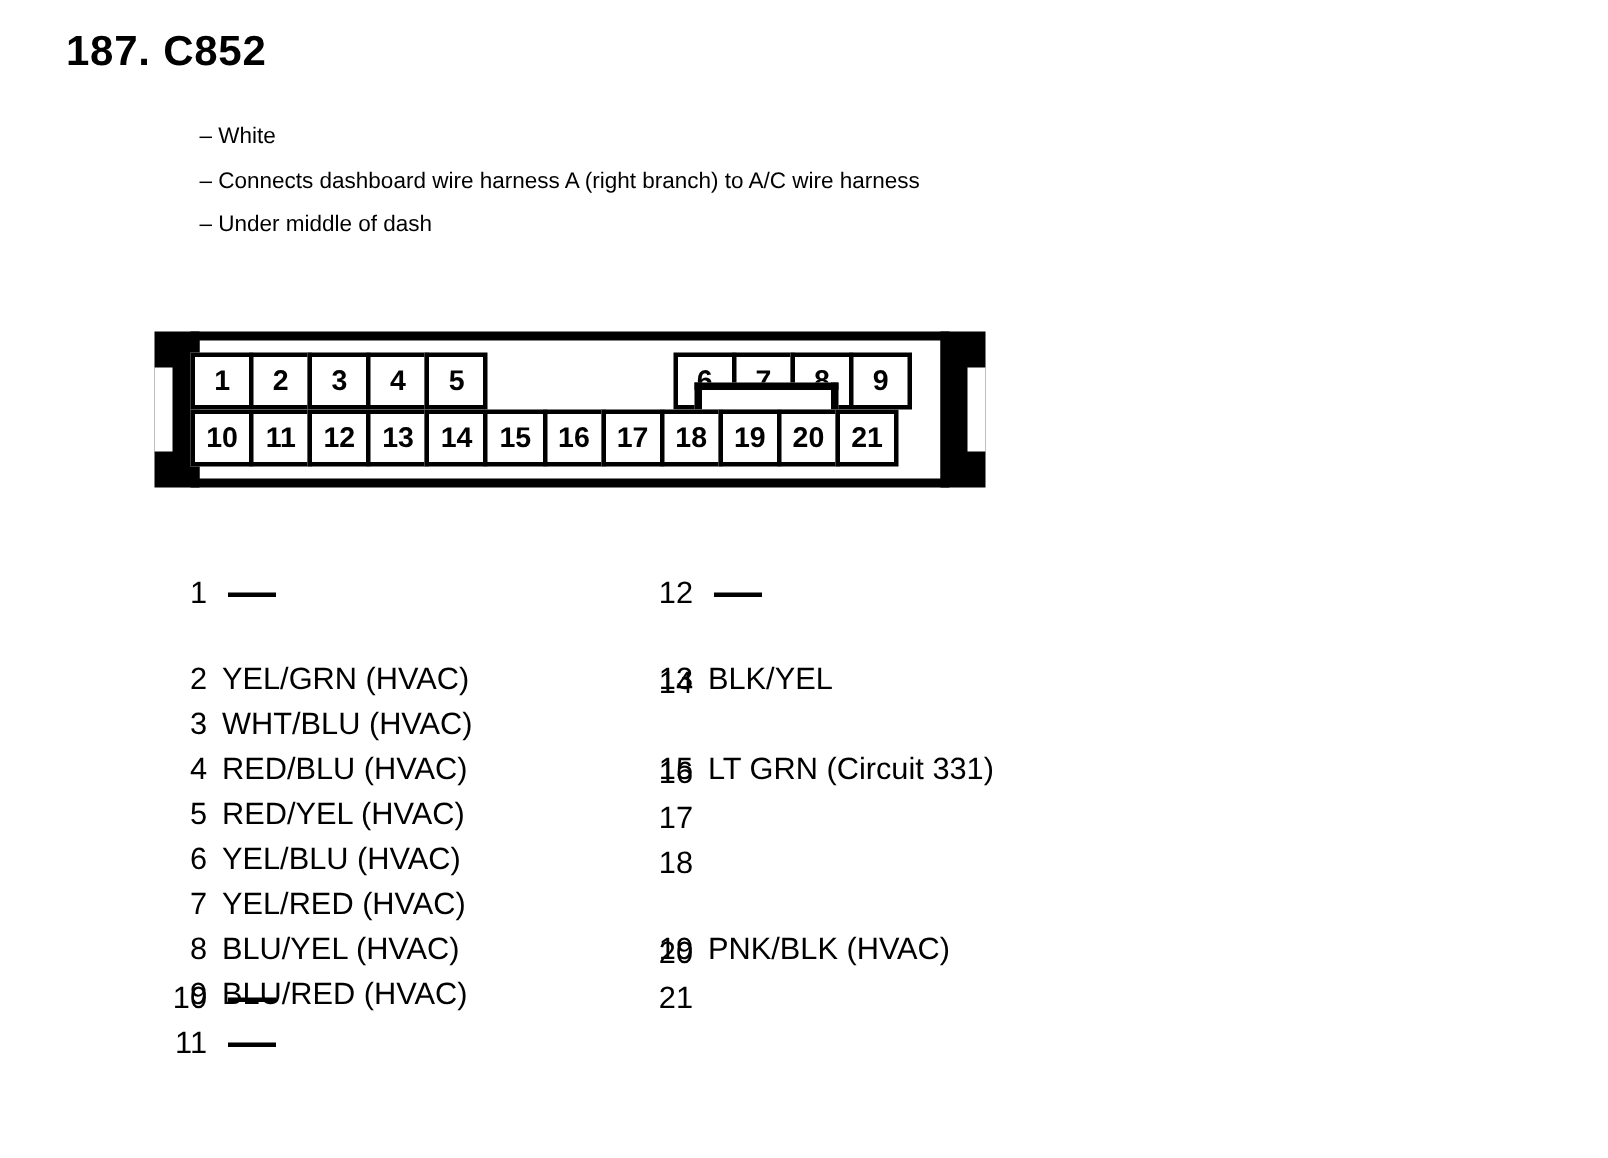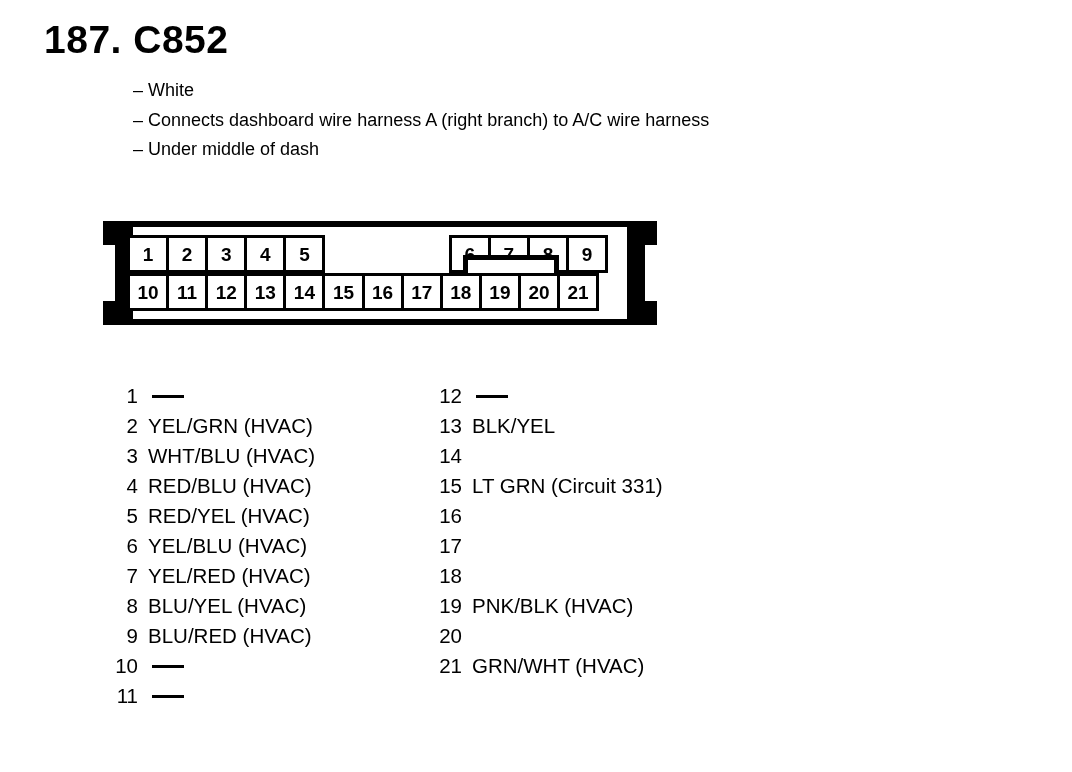--- a/index.html
+++ b/index.html
@@ -14,30 +14,30 @@
     font-family: "Liberation Sans", sans-serif;
     color: #000000;
     overflow: hidden;
   }
 
   
   #page-title {
     position: absolute;
     left: 44px;
     top: 18px;
-    font-size: 39px;
+    font-size: 28px;
     font-weight: bold;
     letter-spacing: 0.5px;
     white-space: pre;
   }
   #desc-list {
     position: absolute;
     left: 133px;
     top: 76px;
-    font-size: 18px;
+    font-size: 15px;
     line-height: 29.5px;
   }
   .desc-line { white-space: pre; }
 
   
   #connector {
     position: absolute;
     left: 103px;
     top: 221px;
     width: 554px;
@@ -146,20 +146,21 @@
     white-space: pre;
   }
   .legend-num {
     width: 30px;
     text-align: right;
     flex: 0 0 auto;
   }
   .legend-desc {
     margin-left: 10px;
     flex: 0 0 auto;
+    margin-top: 27px;
   }
   .legend-blank {
     margin-left: 14px;
     width: 32px;
     height: 3px;
     background: #000;
     align-self: center;
     flex: 0 0 auto;
   }
   .legend-cont {
@@ -296,15 +297,14 @@
   </div>
   <div class="legend-row">
     <span class="legend-num">19</span>
     <span class="legend-desc">PNK/BLK (HVAC)</span>
   </div>
   <div class="legend-row">
     <span class="legend-num">20</span>
   </div>
   <div class="legend-row">
     <span class="legend-num">21</span>
-    <span class="legend-desc">GRN/WHT (HVAC)</span>
   </div>
 </div>
 
 </body></html>

